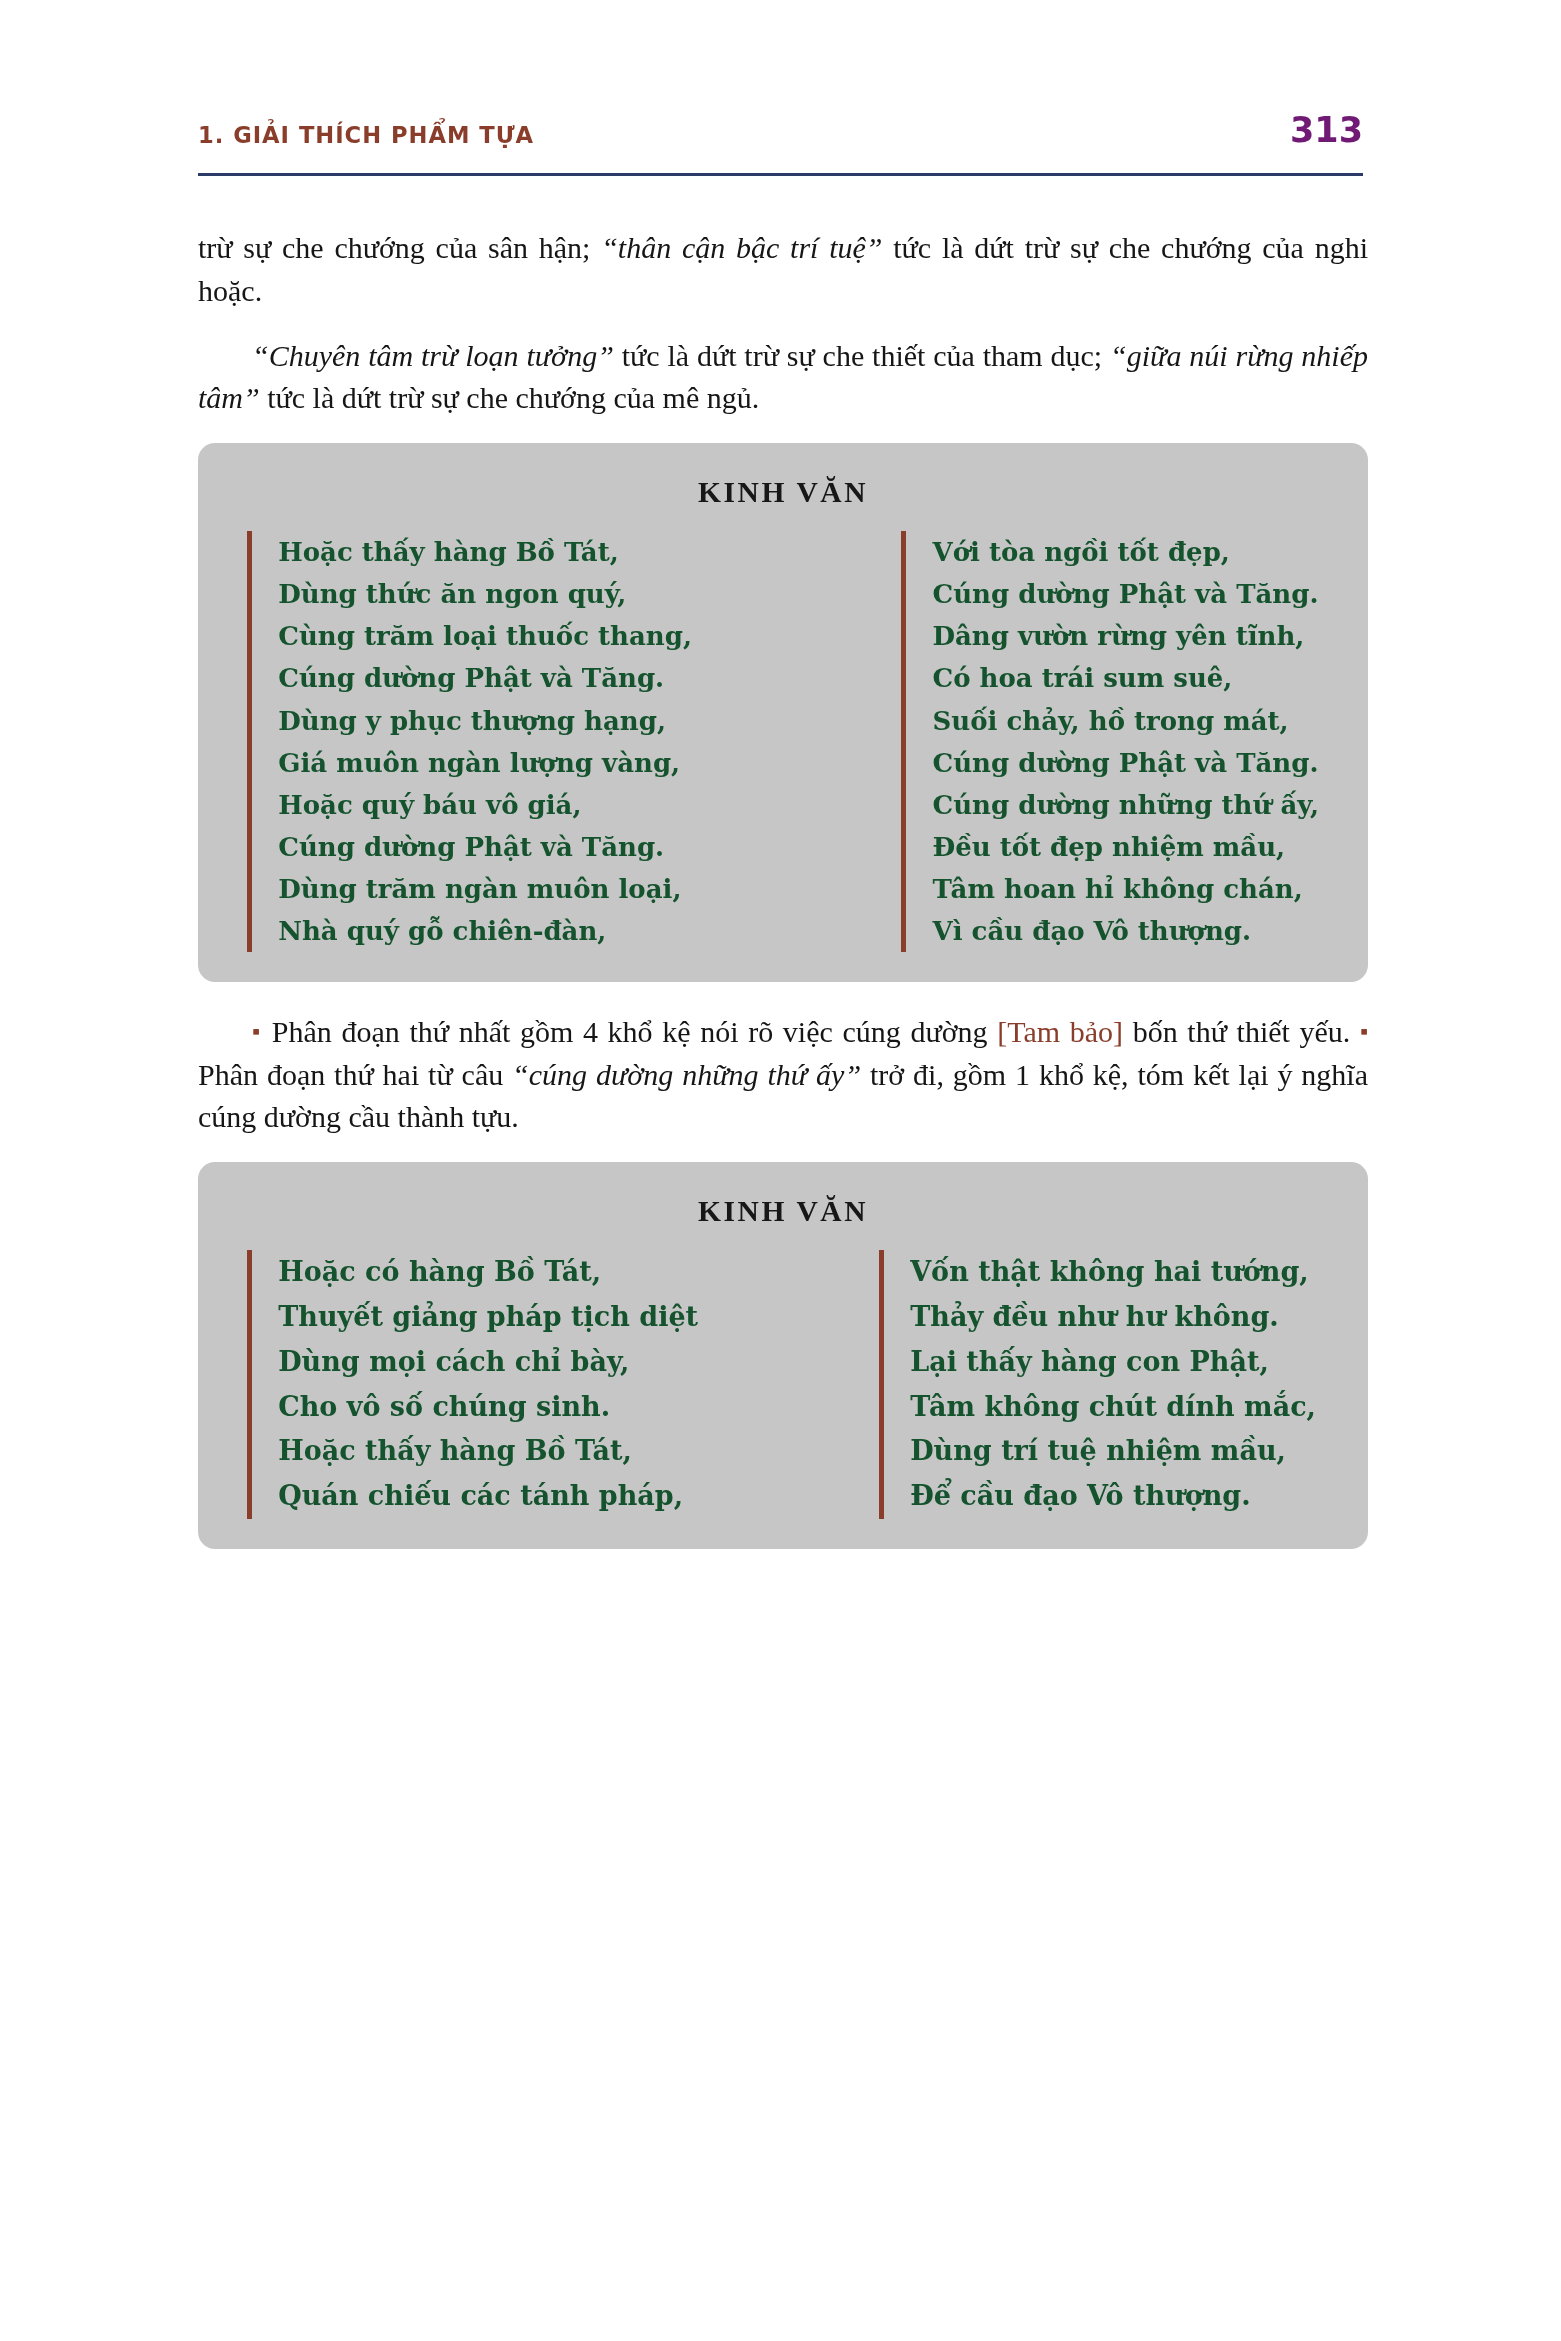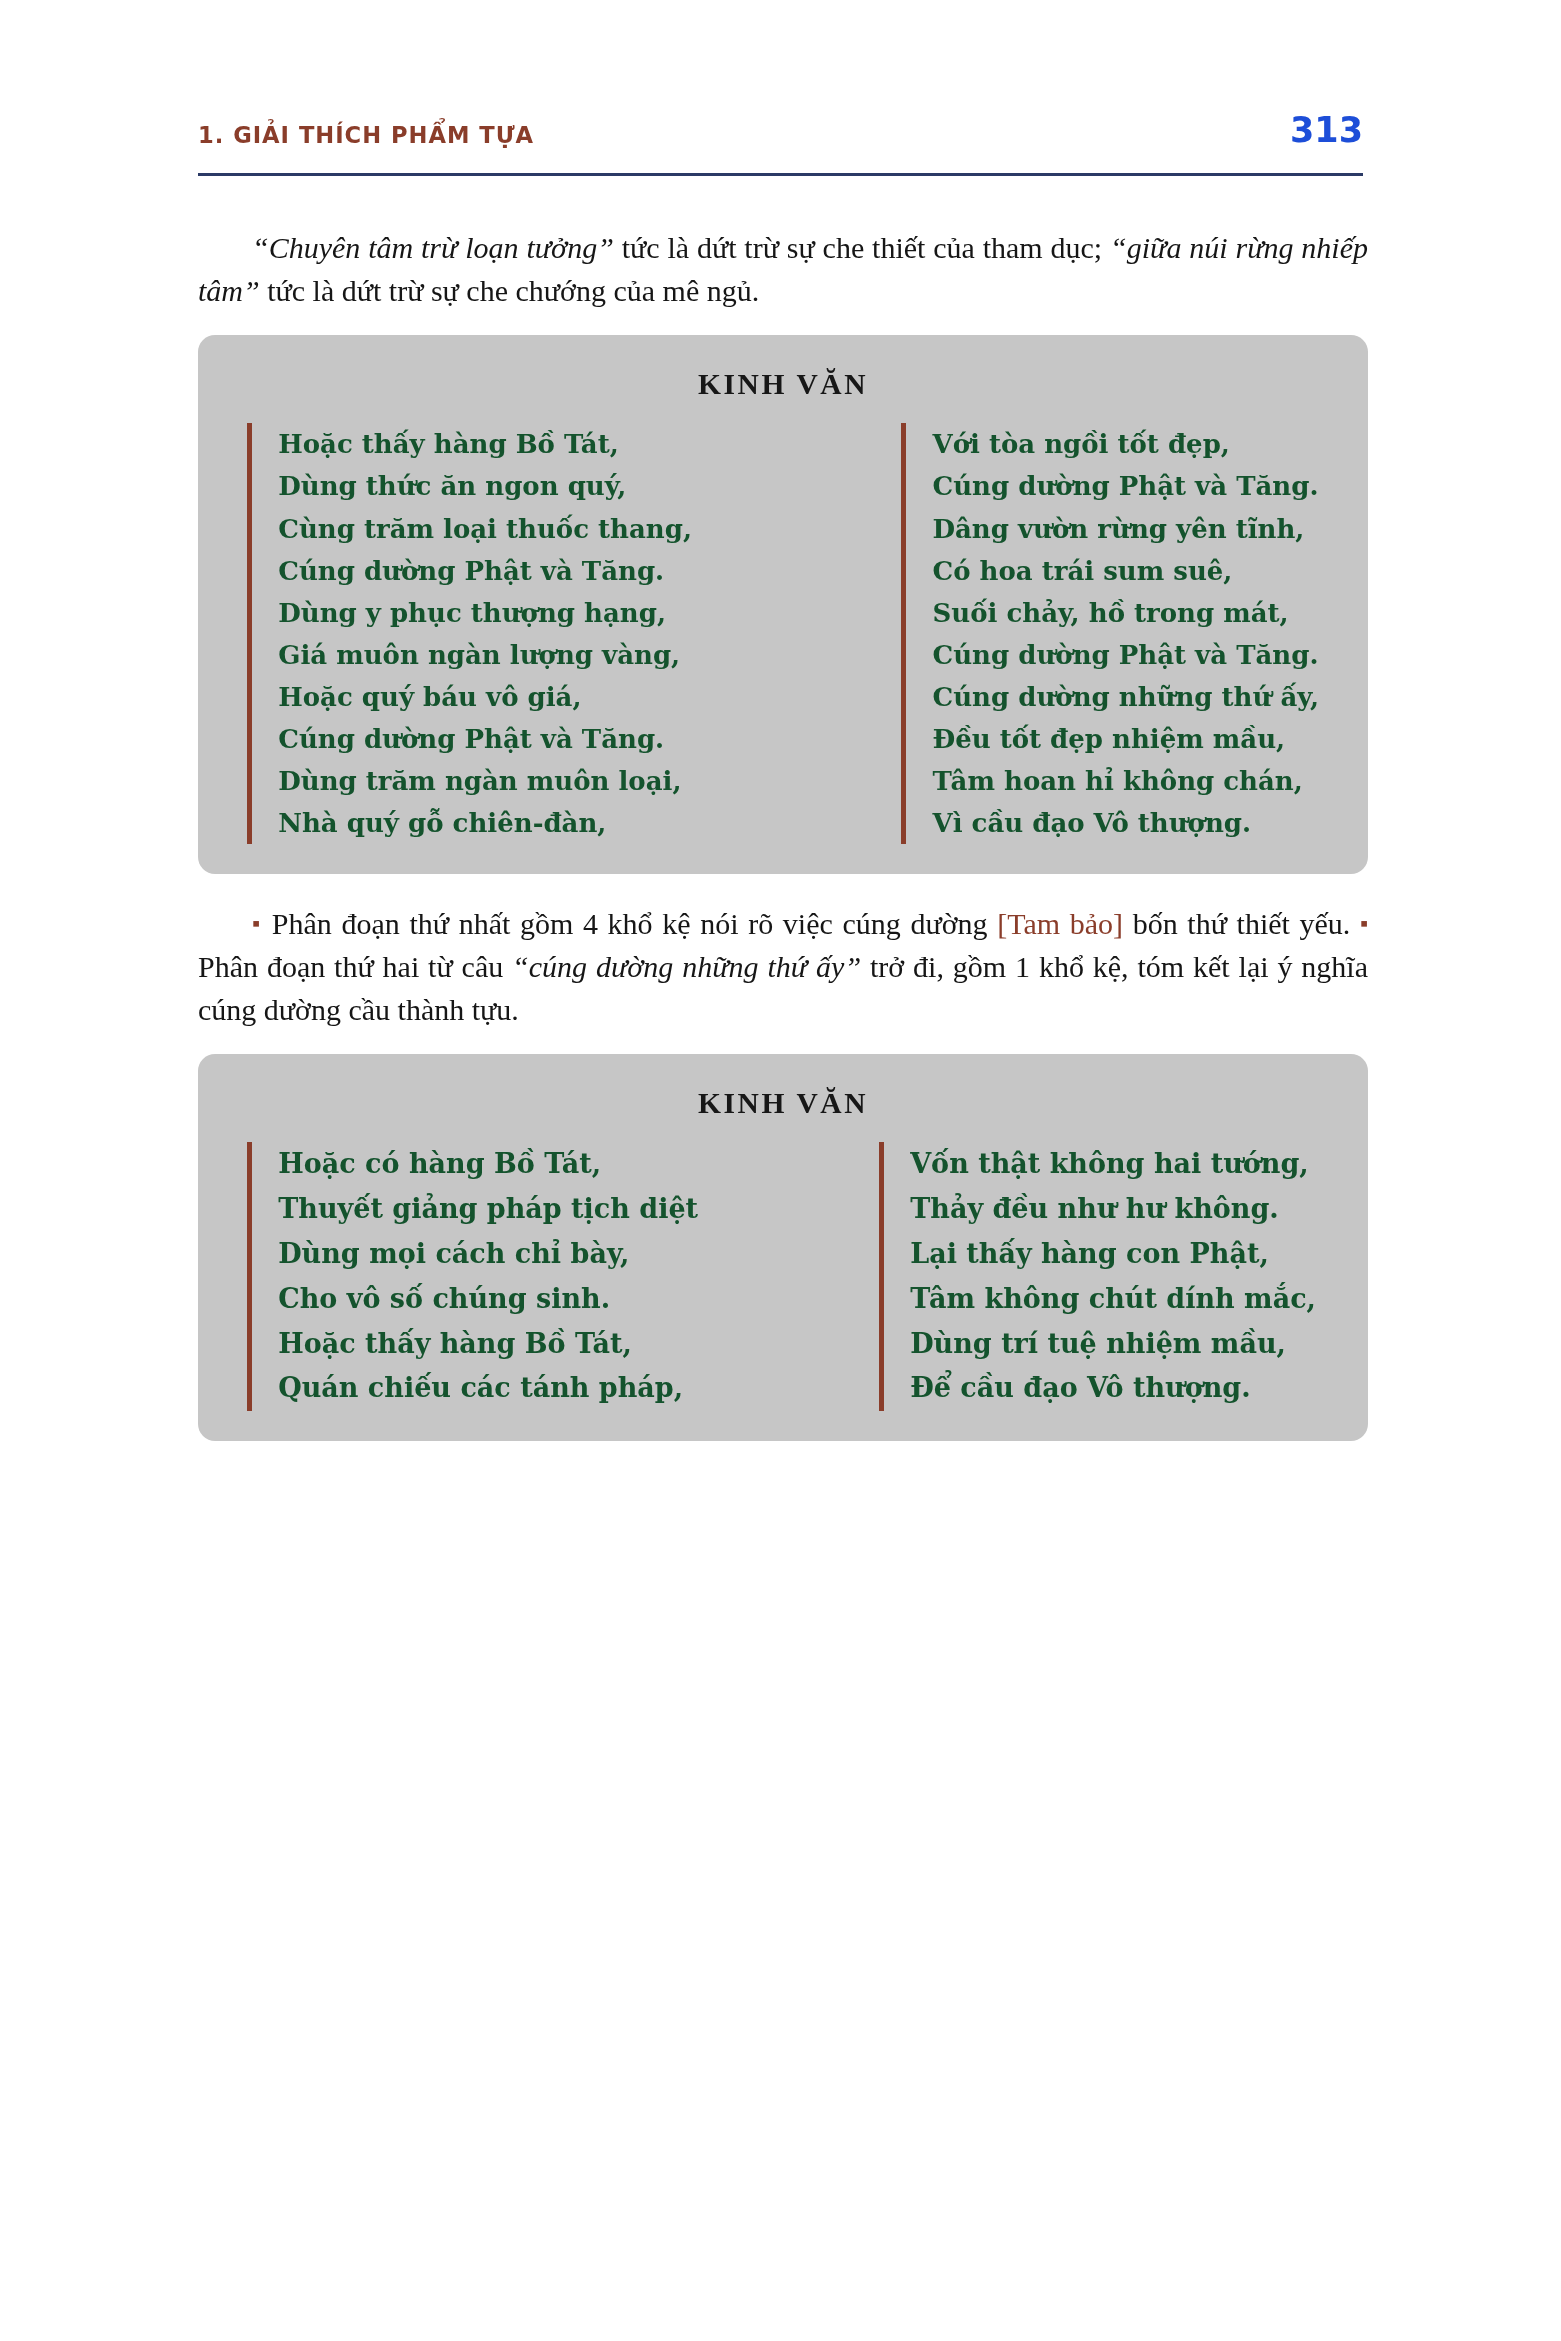--- a/index.html
+++ b/index.html
@@ -37,21 +37,21 @@
     font-family: "DejaVu Sans", sans-serif;
     font-weight: bold;
     font-size: 22.6px;
     letter-spacing: 1px;
     color: #8a3d2a;
   }
   .header-page {
     font-family: "DejaVu Sans", sans-serif;
     font-weight: bold;
     font-size: 35px;
-    color: #1d4ed8;
+    color: #701a75;
     line-height: 1;
   }
   .header-rule {
     position: absolute;
     left: 198px;
     right: 198px;
     top: 173px;
     height: 2.6px;
     background: #2b3a66;
   }
@@ -148,20 +148,21 @@
 <div class="page">
 
   <div class="header">
     <div class="header-title">1. GIẢI THÍCH PHẨM TỰA</div>
     <div class="header-page">313</div>
   </div>
   <div class="header-rule"></div>
 
   <div class="content">
 
+    <p class="body"><span>trừ sự che chướng của sân hận; </span><span class="ital">“thân cận bậc trí tuệ”</span><span> tức là dứt trừ sự che chướng của nghi hoặc.</span></p>
 
     <p class="body indent"><span class="ital">“Chuyên tâm trừ loạn tưởng”</span><span> tức là dứt trừ sự che thiết của tham dục; </span><span class="ital">“giữa núi rừng nhiếp tâm”</span><span> tức là dứt trừ sự che chướng của mê ngủ.</span></p>
 
     <div class="sutra first">
       <div class="sutra-title">KINH VĂN</div>
       <div class="verse-cols">
         <div class="verse-col col-left">
           <div class="verse-rule"></div>
           <div class="verse-lines">Hoặc thấy hàng Bồ Tát,
 Dùng thức ăn ngon quý,

